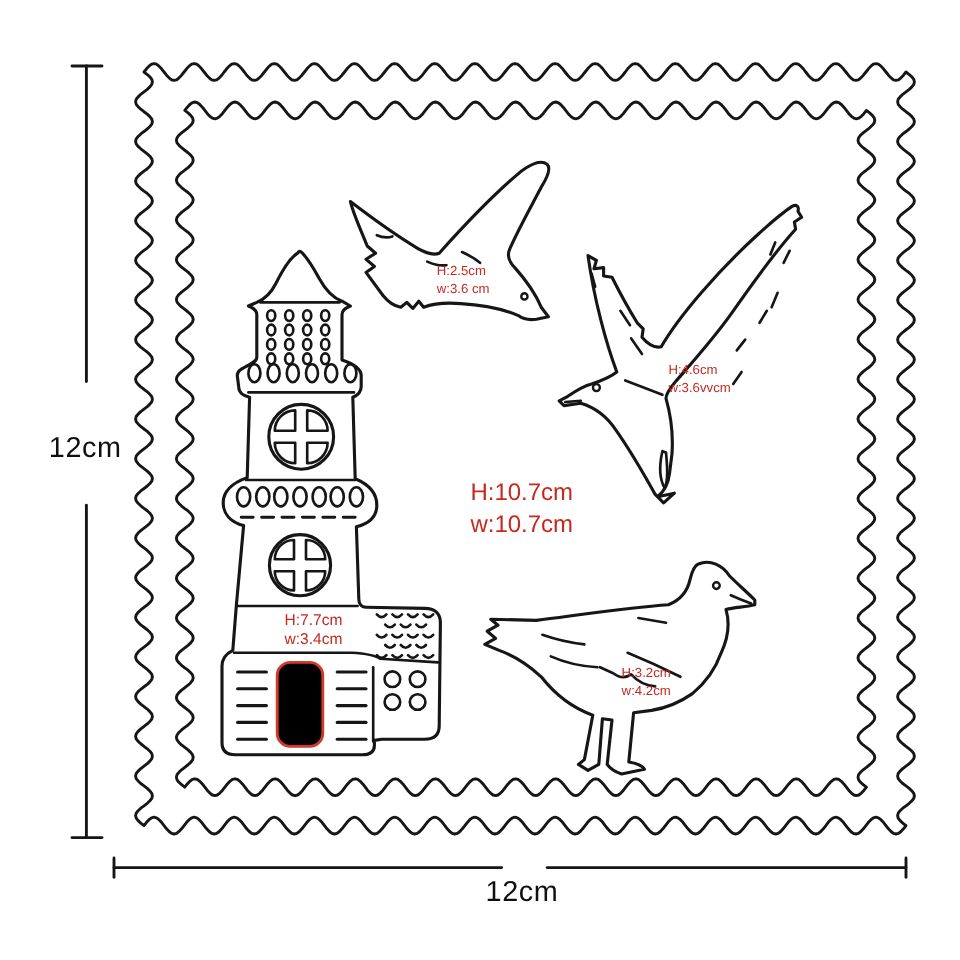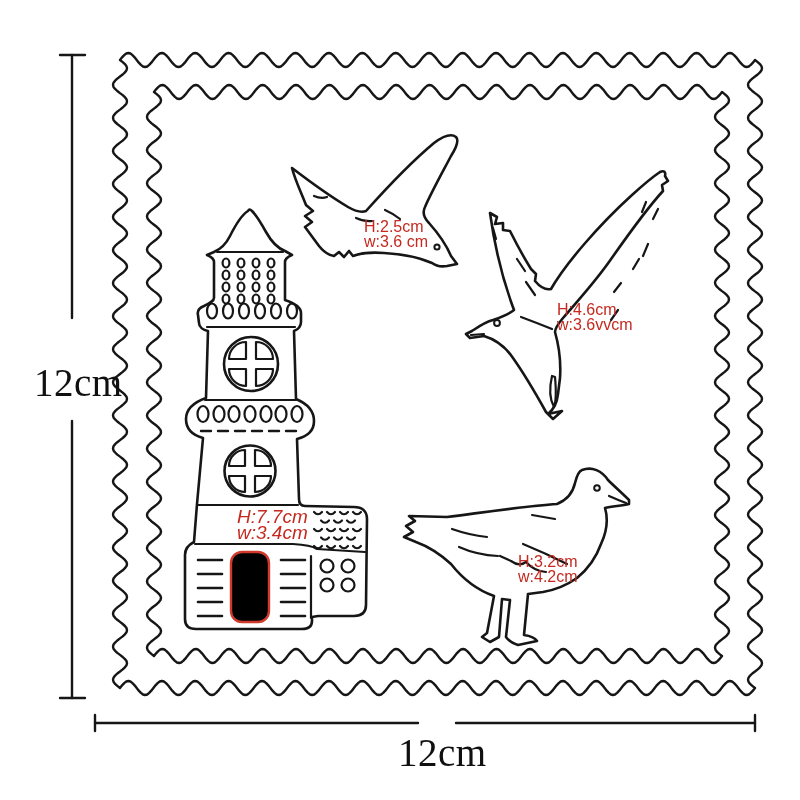--- a/index.html
+++ b/index.html
@@ -10,26 +10,26 @@
          font-family:"Liberation Sans",sans-serif;}
   svg{position:absolute;left:0;top:0;}
   svg path,svg ellipse,svg circle,svg line{fill:none;stroke:var(--line);stroke-width:2.6;
       stroke-linecap:round;stroke-linejoin:round;}
   .frame{stroke-width:2.4;}
   .thin{stroke-width:2.2;}
   .dashline{stroke-dasharray:10 7;stroke-width:2.4;}
   .dimline{stroke-width:2.4;}
   .door{stroke:var(--door);stroke-width:2.4;}
   .eye{stroke-width:2;}
-  .dim{position:absolute;font-size:39px;color:var(--dim);text-align:center;letter-spacing:.5px;font-family:Liberation Serif, serif;}
+  .dim{position:absolute;font-size:24px;color:var(--dim);text-align:center;letter-spacing:.5px;}
   .anno{position:absolute;color:var(--red);}
   .anno span{display:block;white-space:pre;}
   .anno-lg{font-size:20px;line-height:26px;}
-  .anno-md{font-size:19px;line-height:16px;font-style:italic;}
-  .anno-sm{font-size:16px;line-height:15px;}
+  .anno-md{font-size:13px;line-height:16px;}
+  .anno-sm{font-size:11px;line-height:15px;}
 </style>
 </head>
 <body>
 
 <div class="stage">
 
   <svg width="800" height="800" viewBox="0 0 800 800">
 
     <path class="frame" id="outerFrame" d="M120.0,60.0L122.1,57.3L124.2,55.1L126.3,53.5L128.4,53.0L130.4,53.5L132.5,55.1L134.6,57.3L136.7,60.0L138.8,62.7L140.9,64.9L143.0,66.5L145.1,67.0L147.2,66.5L149.2,64.9L151.3,62.7L153.4,60.0L155.5,57.3L157.6,55.1L159.7,53.5L161.8,53.0L163.9,53.5L166.0,55.1L168.0,57.3L170.1,60.0L172.2,62.7L174.3,64.9L176.4,66.5L178.5,67.0L180.6,66.5L182.7,64.9L184.8,62.7L186.8,60.0L188.9,57.3L191.0,55.1L193.1,53.5L195.2,53.0L197.3,53.5L199.4,55.1L201.5,57.3L203.6,60.0L205.6,62.7L207.7,64.9L209.8,66.5L211.9,67.0L214.0,66.5L216.1,64.9L218.2,62.7L220.3,60.0L222.4,57.3L224.4,55.1L226.5,53.5L228.6,53.0L230.7,53.5L232.8,55.1L234.9,57.3L237.0,60.0L239.1,62.7L241.2,64.9L243.2,66.5L245.3,67.0L247.4,66.5L249.5,64.9L251.6,62.7L253.7,60.0L255.8,57.3L257.9,55.1L260.0,53.5L262.0,53.0L264.1,53.5L266.2,55.1L268.3,57.3L270.4,60.0L272.5,62.7L274.6,64.9L276.7,66.5L278.8,67.0L280.8,66.5L282.9,64.9L285.0,62.7L287.1,60.0L289.2,57.3L291.3,55.1L293.4,53.5L295.5,53.0L297.5,53.5L299.6,55.1L301.7,57.3L303.8,60.0L305.9,62.7L308.0,64.9L310.1,66.5L312.2,67.0L314.3,66.5L316.3,64.9L318.4,62.7L320.5,60.0L322.6,57.3L324.7,55.1L326.8,53.5L328.9,53.0L331.0,53.5L333.1,55.1L335.1,57.3L337.2,60.0L339.3,62.7L341.4,64.9L343.5,66.5L345.6,67.0L347.7,66.5L349.8,64.9L351.9,62.7L353.9,60.0L356.0,57.3L358.1,55.1L360.2,53.5L362.3,53.0L364.4,53.5L366.5,55.1L368.6,57.3L370.7,60.0L372.7,62.7L374.8,64.9L376.9,66.5L379.0,67.0L381.1,66.5L383.2,64.9L385.3,62.7L387.4,60.0L389.5,57.3L391.5,55.1L393.6,53.5L395.7,53.0L397.8,53.5L399.9,55.1L402.0,57.3L404.1,60.0L406.2,62.7L408.3,64.9L410.3,66.5L412.4,67.0L414.5,66.5L416.6,64.9L418.7,62.7L420.8,60.0L422.9,57.3L425.0,55.1L427.1,53.5L429.1,53.0L431.2,53.5L433.3,55.1L435.4,57.3L437.5,60.0L439.6,62.7L441.7,64.9L443.8,66.5L445.9,67.0L447.9,66.5L450.0,64.9L452.1,62.7L454.2,60.0L456.3,57.3L458.4,55.1L460.5,53.5L462.6,53.0L464.7,53.5L466.7,55.1L468.8,57.3L470.9,60.0L473.0,62.7L475.1,64.9L477.2,66.5L479.3,67.0L481.4,66.5L483.5,64.9L485.5,62.7L487.6,60.0L489.7,57.3L491.8,55.1L493.9,53.5L496.0,53.0L498.1,53.5L500.2,55.1L502.3,57.3L504.3,60.0L506.4,62.7L508.5,64.9L510.6,66.5L512.7,67.0L514.8,66.5L516.9,64.9L519.0,62.7L521.1,60.0L523.1,57.3L525.2,55.1L527.3,53.5L529.4,53.0L531.5,53.5L533.6,55.1L535.7,57.3L537.8,60.0L539.9,62.7L541.9,64.9L544.0,66.5L546.1,67.0L548.2,66.5L550.3,64.9L552.4,62.7L554.5,60.0L556.6,57.3L558.7,55.1L560.7,53.5L562.8,53.0L564.9,53.5L567.0,55.1L569.1,57.3L571.2,60.0L573.3,62.7L575.4,64.9L577.5,66.5L579.5,67.0L581.6,66.5L583.7,64.9L585.8,62.7L587.9,60.0L590.0,57.3L592.1,55.1L594.2,53.5L596.3,53.0L598.3,53.5L600.4,55.1L602.5,57.3L604.6,60.0L606.7,62.7L608.8,64.9L610.9,66.5L613.0,67.0L615.0,66.5L617.1,64.9L619.2,62.7L621.3,60.0L623.4,57.3L625.5,55.1L627.6,53.5L629.7,53.0L631.8,53.5L633.8,55.1L635.9,57.3L638.0,60.0L640.1,62.7L642.2,64.9L644.3,66.5L646.4,67.0L648.5,66.5L650.6,64.9L652.6,62.7L654.7,60.0L656.8,57.3L658.9,55.1L661.0,53.5L663.1,53.0L665.2,53.5L667.3,55.1L669.4,57.3L671.4,60.0L673.5,62.7L675.6,64.9L677.7,66.5L679.8,67.0L681.9,66.5L684.0,64.9L686.1,62.7L688.2,60.0L690.2,57.3L692.3,55.1L694.4,53.5L696.5,53.0L698.6,53.5L700.7,55.1L702.8,57.3L704.9,60.0L707.0,62.7L709.0,64.9L711.1,66.5L713.2,67.0L715.3,66.5L717.4,64.9L719.5,62.7L721.6,60.0L723.7,57.3L725.8,55.1L727.8,53.5L729.9,53.0L732.0,53.5L734.1,55.1L736.2,57.3L738.3,60.0L740.4,62.7L742.5,64.9L744.6,66.5L746.6,67.0L748.7,66.5L750.8,64.9L752.9,62.7L755.0,60.0L757.7,62.1L759.9,64.1L761.5,66.2L762.0,68.3L761.5,70.3L759.9,72.4L757.7,74.5L755.0,76.5L752.3,78.6L750.1,80.7L748.5,82.7L748.0,84.8L748.5,86.9L750.1,88.9L752.3,91.0L755.0,93.1L757.7,95.1L759.9,97.2L761.5,99.3L762.0,101.3L761.5,103.4L759.9,105.4L757.7,107.5L755.0,109.6L752.3,111.6L750.1,113.7L748.5,115.8L748.0,117.8L748.5,119.9L750.1,122.0L752.3,124.0L755.0,126.1L757.7,128.2L759.9,130.2L761.5,132.3L762.0,134.4L761.5,136.4L759.9,138.5L757.7,140.6L755.0,142.6L752.3,144.7L750.1,146.8L748.5,148.8L748.0,150.9L748.5,153.0L750.1,155.0L752.3,157.1L755.0,159.2L757.7,161.2L759.9,163.3L761.5,165.4L762.0,167.4L761.5,169.5L759.9,171.6L757.7,173.6L755.0,175.7L752.3,177.8L750.1,179.8L748.5,181.9L748.0,183.9L748.5,186.0L750.1,188.1L752.3,190.1L755.0,192.2L757.7,194.3L759.9,196.3L761.5,198.4L762.0,200.5L761.5,202.5L759.9,204.6L757.7,206.7L755.0,208.7L752.3,210.8L750.1,212.9L748.5,214.9L748.0,217.0L748.5,219.1L750.1,221.1L752.3,223.2L755.0,225.3L757.7,227.3L759.9,229.4L761.5,231.5L762.0,233.5L761.5,235.6L759.9,237.7L757.7,239.7L755.0,241.8L752.3,243.9L750.1,245.9L748.5,248.0L748.0,250.1L748.5,252.1L750.1,254.2L752.3,256.3L755.0,258.3L757.7,260.4L759.9,262.4L761.5,264.5L762.0,266.6L761.5,268.6L759.9,270.7L757.7,272.8L755.0,274.8L752.3,276.9L750.1,279.0L748.5,281.0L748.0,283.1L748.5,285.2L750.1,287.2L752.3,289.3L755.0,291.4L757.7,293.4L759.9,295.5L761.5,297.6L762.0,299.6L761.5,301.7L759.9,303.8L757.7,305.8L755.0,307.9L752.3,310.0L750.1,312.0L748.5,314.1L748.0,316.2L748.5,318.2L750.1,320.3L752.3,322.4L755.0,324.4L757.7,326.5L759.9,328.6L761.5,330.6L762.0,332.7L761.5,334.8L759.9,336.8L757.7,338.9L755.0,340.9L752.3,343.0L750.1,345.1L748.5,347.1L748.0,349.2L748.5,351.3L750.1,353.3L752.3,355.4L755.0,357.5L757.7,359.5L759.9,361.6L761.5,363.7L762.0,365.7L761.5,367.8L759.9,369.9L757.7,371.9L755.0,374.0L752.3,376.1L750.1,378.1L748.5,380.2L748.0,382.3L748.5,384.3L750.1,386.4L752.3,388.5L755.0,390.5L757.7,392.6L759.9,394.7L761.5,396.7L762.0,398.8L761.5,400.9L759.9,402.9L757.7,405.0L755.0,407.1L752.3,409.1L750.1,411.2L748.5,413.3L748.0,415.3L748.5,417.4L750.1,419.4L752.3,421.5L755.0,423.6L757.7,425.6L759.9,427.7L761.5,429.8L762.0,431.8L761.5,433.9L759.9,436.0L757.7,438.0L755.0,440.1L752.3,442.2L750.1,444.2L748.5,446.3L748.0,448.4L748.5,450.4L750.1,452.5L752.3,454.6L755.0,456.6L757.7,458.7L759.9,460.8L761.5,462.8L762.0,464.9L761.5,467.0L759.9,469.0L757.7,471.1L755.0,473.2L752.3,475.2L750.1,477.3L748.5,479.4L748.0,481.4L748.5,483.5L750.1,485.6L752.3,487.6L755.0,489.7L757.7,491.8L759.9,493.8L761.5,495.9L762.0,497.9L761.5,500.0L759.9,502.1L757.7,504.1L755.0,506.2L752.3,508.3L750.1,510.3L748.5,512.4L748.0,514.5L748.5,516.5L750.1,518.6L752.3,520.7L755.0,522.7L757.7,524.8L759.9,526.9L761.5,528.9L762.0,531.0L761.5,533.1L759.9,535.1L757.7,537.2L755.0,539.3L752.3,541.3L750.1,543.4L748.5,545.5L748.0,547.5L748.5,549.6L750.1,551.7L752.3,553.7L755.0,555.8L757.7,557.9L759.9,559.9L761.5,562.0L762.0,564.1L761.5,566.1L759.9,568.2L757.7,570.3L755.0,572.3L752.3,574.4L750.1,576.4L748.5,578.5L748.0,580.6L748.5,582.6L750.1,584.7L752.3,586.8L755.0,588.8L757.7,590.9L759.9,593.0L761.5,595.0L762.0,597.1L761.5,599.2L759.9,601.2L757.7,603.3L755.0,605.4L752.3,607.4L750.1,609.5L748.5,611.6L748.0,613.6L748.5,615.7L750.1,617.8L752.3,619.8L755.0,621.9L757.7,624.0L759.9,626.0L761.5,628.1L762.0,630.2L761.5,632.2L759.9,634.3L757.7,636.4L755.0,638.4L752.3,640.5L750.1,642.6L748.5,644.6L748.0,646.7L748.5,648.8L750.1,650.8L752.3,652.9L755.0,654.9L757.7,657.0L759.9,659.1L761.5,661.1L762.0,663.2L761.5,665.3L759.9,667.3L757.7,669.4L755.0,671.5L752.3,673.5L750.1,675.6L748.5,677.7L748.0,679.7L748.5,681.8L750.1,683.9L752.3,685.9L755.0,688.0L752.9,690.7L750.8,692.9L748.7,694.5L746.6,695.0L744.6,694.5L742.5,692.9L740.4,690.7L738.3,688.0L736.2,685.3L734.1,683.1L732.0,681.5L729.9,681.0L727.8,681.5L725.8,683.1L723.7,685.3L721.6,688.0L719.5,690.7L717.4,692.9L715.3,694.5L713.2,695.0L711.1,694.5L709.0,692.9L707.0,690.7L704.9,688.0L702.8,685.3L700.7,683.1L698.6,681.5L696.5,681.0L694.4,681.5L692.3,683.1L690.2,685.3L688.2,688.0L686.1,690.7L684.0,692.9L681.9,694.5L679.8,695.0L677.7,694.5L675.6,692.9L673.5,690.7L671.4,688.0L669.4,685.3L667.3,683.1L665.2,681.5L663.1,681.0L661.0,681.5L658.9,683.1L656.8,685.3L654.7,688.0L652.6,690.7L650.6,692.9L648.5,694.5L646.4,695.0L644.3,694.5L642.2,692.9L640.1,690.7L638.0,688.0L635.9,685.3L633.8,683.1L631.8,681.5L629.7,681.0L627.6,681.5L625.5,683.1L623.4,685.3L621.3,688.0L619.2,690.7L617.1,692.9L615.0,694.5L613.0,695.0L610.9,694.5L608.8,692.9L606.7,690.7L604.6,688.0L602.5,685.3L600.4,683.1L598.3,681.5L596.3,681.0L594.2,681.5L592.1,683.1L590.0,685.3L587.9,688.0L585.8,690.7L583.7,692.9L581.6,694.5L579.5,695.0L577.5,694.5L575.4,692.9L573.3,690.7L571.2,688.0L569.1,685.3L567.0,683.1L564.9,681.5L562.8,681.0L560.7,681.5L558.7,683.1L556.6,685.3L554.5,688.0L552.4,690.7L550.3,692.9L548.2,694.5L546.1,695.0L544.0,694.5L541.9,692.9L539.9,690.7L537.8,688.0L535.7,685.3L533.6,683.1L531.5,681.5L529.4,681.0L527.3,681.5L525.2,683.1L523.1,685.3L521.1,688.0L519.0,690.7L516.9,692.9L514.8,694.5L512.7,695.0L510.6,694.5L508.5,692.9L506.4,690.7L504.3,688.0L502.3,685.3L500.2,683.1L498.1,681.5L496.0,681.0L493.9,681.5L491.8,683.1L489.7,685.3L487.6,688.0L485.5,690.7L483.5,692.9L481.4,694.5L479.3,695.0L477.2,694.5L475.1,692.9L473.0,690.7L470.9,688.0L468.8,685.3L466.7,683.1L464.7,681.5L462.6,681.0L460.5,681.5L458.4,683.1L456.3,685.3L454.2,688.0L452.1,690.7L450.0,692.9L447.9,694.5L445.9,695.0L443.8,694.5L441.7,692.9L439.6,690.7L437.5,688.0L435.4,685.3L433.3,683.1L431.2,681.5L429.1,681.0L427.1,681.5L425.0,683.1L422.9,685.3L420.8,688.0L418.7,690.7L416.6,692.9L414.5,694.5L412.4,695.0L410.3,694.5L408.3,692.9L406.2,690.7L404.1,688.0L402.0,685.3L399.9,683.1L397.8,681.5L395.7,681.0L393.6,681.5L391.5,683.1L389.5,685.3L387.4,688.0L385.3,690.7L383.2,692.9L381.1,694.5L379.0,695.0L376.9,694.5L374.8,692.9L372.7,690.7L370.7,688.0L368.6,685.3L366.5,683.1L364.4,681.5L362.3,681.0L360.2,681.5L358.1,683.1L356.0,685.3L353.9,688.0L351.9,690.7L349.8,692.9L347.7,694.5L345.6,695.0L343.5,694.5L341.4,692.9L339.3,690.7L337.2,688.0L335.1,685.3L333.1,683.1L331.0,681.5L328.9,681.0L326.8,681.5L324.7,683.1L322.6,685.3L320.5,688.0L318.4,690.7L316.3,692.9L314.3,694.5L312.2,695.0L310.1,694.5L308.0,692.9L305.9,690.7L303.8,688.0L301.7,685.3L299.6,683.1L297.5,681.5L295.5,681.0L293.4,681.5L291.3,683.1L289.2,685.3L287.1,688.0L285.0,690.7L282.9,692.9L280.8,694.5L278.8,695.0L276.7,694.5L274.6,692.9L272.5,690.7L270.4,688.0L268.3,685.3L266.2,683.1L264.1,681.5L262.0,681.0L260.0,681.5L257.9,683.1L255.8,685.3L253.7,688.0L251.6,690.7L249.5,692.9L247.4,694.5L245.3,695.0L243.2,694.5L241.2,692.9L239.1,690.7L237.0,688.0L234.9,685.3L232.8,683.1L230.7,681.5L228.6,681.0L226.5,681.5L224.4,683.1L222.4,685.3L220.3,688.0L218.2,690.7L216.1,692.9L214.0,694.5L211.9,695.0L209.8,694.5L207.7,692.9L205.6,690.7L203.6,688.0L201.5,685.3L199.4,683.1L197.3,681.5L195.2,681.0L193.1,681.5L191.0,683.1L188.9,685.3L186.8,688.0L184.8,690.7L182.7,692.9L180.6,694.5L178.5,695.0L176.4,694.5L174.3,692.9L172.2,690.7L170.1,688.0L168.0,685.3L166.0,683.1L163.9,681.5L161.8,681.0L159.7,681.5L157.6,683.1L155.5,685.3L153.4,688.0L151.3,690.7L149.2,692.9L147.2,694.5L145.1,695.0L143.0,694.5L140.9,692.9L138.8,690.7L136.7,688.0L134.6,685.3L132.5,683.1L130.4,681.5L128.4,681.0L126.3,681.5L124.2,683.1L122.1,685.3L120.0,688.0L117.3,685.9L115.1,683.9L113.5,681.8L113.0,679.7L113.5,677.7L115.1,675.6L117.3,673.5L120.0,671.5L122.7,669.4L124.9,667.3L126.5,665.3L127.0,663.2L126.5,661.1L124.9,659.1L122.7,657.0L120.0,654.9L117.3,652.9L115.1,650.8L113.5,648.8L113.0,646.7L113.5,644.6L115.1,642.6L117.3,640.5L120.0,638.4L122.7,636.4L124.9,634.3L126.5,632.2L127.0,630.2L126.5,628.1L124.9,626.0L122.7,624.0L120.0,621.9L117.3,619.8L115.1,617.8L113.5,615.7L113.0,613.6L113.5,611.6L115.1,609.5L117.3,607.4L120.0,605.4L122.7,603.3L124.9,601.2L126.5,599.2L127.0,597.1L126.5,595.0L124.9,593.0L122.7,590.9L120.0,588.8L117.3,586.8L115.1,584.7L113.5,582.6L113.0,580.6L113.5,578.5L115.1,576.4L117.3,574.4L120.0,572.3L122.7,570.3L124.9,568.2L126.5,566.1L127.0,564.1L126.5,562.0L124.9,559.9L122.7,557.9L120.0,555.8L117.3,553.7L115.1,551.7L113.5,549.6L113.0,547.5L113.5,545.5L115.1,543.4L117.3,541.3L120.0,539.3L122.7,537.2L124.9,535.1L126.5,533.1L127.0,531.0L126.5,528.9L124.9,526.9L122.7,524.8L120.0,522.7L117.3,520.7L115.1,518.6L113.5,516.5L113.0,514.5L113.5,512.4L115.1,510.3L117.3,508.3L120.0,506.2L122.7,504.1L124.9,502.1L126.5,500.0L127.0,497.9L126.5,495.9L124.9,493.8L122.7,491.8L120.0,489.7L117.3,487.6L115.1,485.6L113.5,483.5L113.0,481.4L113.5,479.4L115.1,477.3L117.3,475.2L120.0,473.2L122.7,471.1L124.9,469.0L126.5,467.0L127.0,464.9L126.5,462.8L124.9,460.8L122.7,458.7L120.0,456.6L117.3,454.6L115.1,452.5L113.5,450.4L113.0,448.4L113.5,446.3L115.1,444.2L117.3,442.2L120.0,440.1L122.7,438.0L124.9,436.0L126.5,433.9L127.0,431.8L126.5,429.8L124.9,427.7L122.7,425.6L120.0,423.6L117.3,421.5L115.1,419.4L113.5,417.4L113.0,415.3L113.5,413.3L115.1,411.2L117.3,409.1L120.0,407.1L122.7,405.0L124.9,402.9L126.5,400.9L127.0,398.8L126.5,396.7L124.9,394.7L122.7,392.6L120.0,390.5L117.3,388.5L115.1,386.4L113.5,384.3L113.0,382.3L113.5,380.2L115.1,378.1L117.3,376.1L120.0,374.0L122.7,371.9L124.9,369.9L126.5,367.8L127.0,365.7L126.5,363.7L124.9,361.6L122.7,359.5L120.0,357.5L117.3,355.4L115.1,353.3L113.5,351.3L113.0,349.2L113.5,347.1L115.1,345.1L117.3,343.0L120.0,340.9L122.7,338.9L124.9,336.8L126.5,334.8L127.0,332.7L126.5,330.6L124.9,328.6L122.7,326.5L120.0,324.4L117.3,322.4L115.1,320.3L113.5,318.2L113.0,316.2L113.5,314.1L115.1,312.0L117.3,310.0L120.0,307.9L122.7,305.8L124.9,303.8L126.5,301.7L127.0,299.6L126.5,297.6L124.9,295.5L122.7,293.4L120.0,291.4L117.3,289.3L115.1,287.2L113.5,285.2L113.0,283.1L113.5,281.0L115.1,279.0L117.3,276.9L120.0,274.8L122.7,272.8L124.9,270.7L126.5,268.6L127.0,266.6L126.5,264.5L124.9,262.4L122.7,260.4L120.0,258.3L117.3,256.3L115.1,254.2L113.5,252.1L113.0,250.1L113.5,248.0L115.1,245.9L117.3,243.9L120.0,241.8L122.7,239.7L124.9,237.7L126.5,235.6L127.0,233.5L126.5,231.5L124.9,229.4L122.7,227.3L120.0,225.3L117.3,223.2L115.1,221.1L113.5,219.1L113.0,217.0L113.5,214.9L115.1,212.9L117.3,210.8L120.0,208.7L122.7,206.7L124.9,204.6L126.5,202.5L127.0,200.5L126.5,198.4L124.9,196.3L122.7,194.3L120.0,192.2L117.3,190.1L115.1,188.1L113.5,186.0L113.0,183.9L113.5,181.9L115.1,179.8L117.3,177.8L120.0,175.7L122.7,173.6L124.9,171.6L126.5,169.5L127.0,167.4L126.5,165.4L124.9,163.3L122.7,161.2L120.0,159.2L117.3,157.1L115.1,155.0L113.5,153.0L113.0,150.9L113.5,148.8L115.1,146.8L117.3,144.7L120.0,142.6L122.7,140.6L124.9,138.5L126.5,136.4L127.0,134.4L126.5,132.3L124.9,130.2L122.7,128.2L120.0,126.1L117.3,124.0L115.1,122.0L113.5,119.9L113.0,117.8L113.5,115.8L115.1,113.7L117.3,111.6L120.0,109.6L122.7,107.5L124.9,105.4L126.5,103.4L127.0,101.3L126.5,99.3L124.9,97.2L122.7,95.1L120.0,93.1L117.3,91.0L115.1,88.9L113.5,86.9L113.0,84.8L113.5,82.7L115.1,80.7L117.3,78.6L120.0,76.5L122.7,74.5L124.9,72.4L126.5,70.3L127.0,68.3L126.5,66.2L124.9,64.1L122.7,62.1Z"></path>
     <path class="frame" id="innerFrame" d="M154.0,92.0L156.1,89.3L158.2,87.1L160.3,85.5L162.4,85.0L164.4,85.5L166.5,87.1L168.6,89.3L170.7,92.0L172.8,94.7L174.9,96.9L177.0,98.5L179.1,99.0L181.1,98.5L183.2,96.9L185.3,94.7L187.4,92.0L189.5,89.3L191.6,87.1L193.7,85.5L195.8,85.0L197.9,85.5L199.9,87.1L202.0,89.3L204.1,92.0L206.2,94.7L208.3,96.9L210.4,98.5L212.5,99.0L214.6,98.5L216.6,96.9L218.7,94.7L220.8,92.0L222.9,89.3L225.0,87.1L227.1,85.5L229.2,85.0L231.3,85.5L233.4,87.1L235.4,89.3L237.5,92.0L239.6,94.7L241.7,96.9L243.8,98.5L245.9,99.0L248.0,98.5L250.1,96.9L252.1,94.7L254.2,92.0L256.3,89.3L258.4,87.1L260.5,85.5L262.6,85.0L264.7,85.5L266.8,87.1L268.9,89.3L270.9,92.0L273.0,94.7L275.1,96.9L277.2,98.5L279.3,99.0L281.4,98.5L283.5,96.9L285.6,94.7L287.6,92.0L289.7,89.3L291.8,87.1L293.9,85.5L296.0,85.0L298.1,85.5L300.2,87.1L302.3,89.3L304.4,92.0L306.4,94.7L308.5,96.9L310.6,98.5L312.7,99.0L314.8,98.5L316.9,96.9L319.0,94.7L321.1,92.0L323.1,89.3L325.2,87.1L327.3,85.5L329.4,85.0L331.5,85.5L333.6,87.1L335.7,89.3L337.8,92.0L339.9,94.7L341.9,96.9L344.0,98.5L346.1,99.0L348.2,98.5L350.3,96.9L352.4,94.7L354.5,92.0L356.6,89.3L358.6,87.1L360.7,85.5L362.8,85.0L364.9,85.5L367.0,87.1L369.1,89.3L371.2,92.0L373.3,94.7L375.4,96.9L377.4,98.5L379.5,99.0L381.6,98.5L383.7,96.9L385.8,94.7L387.9,92.0L390.0,89.3L392.1,87.1L394.1,85.5L396.2,85.0L398.3,85.5L400.4,87.1L402.5,89.3L404.6,92.0L406.7,94.7L408.8,96.9L410.9,98.5L412.9,99.0L415.0,98.5L417.1,96.9L419.2,94.7L421.3,92.0L423.4,89.3L425.5,87.1L427.6,85.5L429.6,85.0L431.7,85.5L433.8,87.1L435.9,89.3L438.0,92.0L440.1,94.7L442.2,96.9L444.3,98.5L446.4,99.0L448.4,98.5L450.5,96.9L452.6,94.7L454.7,92.0L456.8,89.3L458.9,87.1L461.0,85.5L463.1,85.0L465.1,85.5L467.2,87.1L469.3,89.3L471.4,92.0L473.5,94.7L475.6,96.9L477.7,98.5L479.8,99.0L481.9,98.5L483.9,96.9L486.0,94.7L488.1,92.0L490.2,89.3L492.3,87.1L494.4,85.5L496.5,85.0L498.6,85.5L500.6,87.1L502.7,89.3L504.8,92.0L506.9,94.7L509.0,96.9L511.1,98.5L513.2,99.0L515.3,98.5L517.4,96.9L519.4,94.7L521.5,92.0L523.6,89.3L525.7,87.1L527.8,85.5L529.9,85.0L532.0,85.5L534.1,87.1L536.1,89.3L538.2,92.0L540.3,94.7L542.4,96.9L544.5,98.5L546.6,99.0L548.7,98.5L550.8,96.9L552.9,94.7L554.9,92.0L557.0,89.3L559.1,87.1L561.2,85.5L563.3,85.0L565.4,85.5L567.5,87.1L569.6,89.3L571.6,92.0L573.7,94.7L575.8,96.9L577.9,98.5L580.0,99.0L582.1,98.5L584.2,96.9L586.3,94.7L588.4,92.0L590.4,89.3L592.5,87.1L594.6,85.5L596.7,85.0L598.8,85.5L600.9,87.1L603.0,89.3L605.1,92.0L607.1,94.7L609.2,96.9L611.3,98.5L613.4,99.0L615.5,98.5L617.6,96.9L619.7,94.7L621.8,92.0L623.9,89.3L625.9,87.1L628.0,85.5L630.1,85.0L632.2,85.5L634.3,87.1L636.4,89.3L638.5,92.0L640.6,94.7L642.6,96.9L644.7,98.5L646.8,99.0L648.9,98.5L651.0,96.9L653.1,94.7L655.2,92.0L657.3,89.3L659.4,87.1L661.4,85.5L663.5,85.0L665.6,85.5L667.7,87.1L669.8,89.3L671.9,92.0L674.0,94.7L676.1,96.9L678.1,98.5L680.2,99.0L682.3,98.5L684.4,96.9L686.5,94.7L688.6,92.0L690.7,89.3L692.8,87.1L694.9,85.5L696.9,85.0L699.0,85.5L701.1,87.1L703.2,89.3L705.3,92.0L707.4,94.7L709.5,96.9L711.6,98.5L713.6,99.0L715.7,98.5L717.8,96.9L719.9,94.7L722.0,92.0L724.7,94.1L726.9,96.1L728.5,98.2L729.0,100.3L728.5,102.4L726.9,104.4L724.7,106.5L722.0,108.6L719.3,110.7L717.1,112.7L715.5,114.8L715.0,116.9L715.5,119.0L717.1,121.0L719.3,123.1L722.0,125.2L724.7,127.3L726.9,129.3L728.5,131.4L729.0,133.5L728.5,135.5L726.9,137.6L724.7,139.7L722.0,141.8L719.3,143.8L717.1,145.9L715.5,148.0L715.0,150.1L715.5,152.1L717.1,154.2L719.3,156.3L722.0,158.4L724.7,160.4L726.9,162.5L728.5,164.6L729.0,166.6L728.5,168.7L726.9,170.8L724.7,172.9L722.0,174.9L719.3,177.0L717.1,179.1L715.5,181.2L715.0,183.2L715.5,185.3L717.1,187.4L719.3,189.5L722.0,191.5L724.7,193.6L726.9,195.7L728.5,197.8L729.0,199.8L728.5,201.9L726.9,204.0L724.7,206.0L722.0,208.1L719.3,210.2L717.1,212.3L715.5,214.3L715.0,216.4L715.5,218.5L717.1,220.6L719.3,222.6L722.0,224.7L724.7,226.8L726.9,228.9L728.5,230.9L729.0,233.0L728.5,235.1L726.9,237.1L724.7,239.2L722.0,241.3L719.3,243.4L717.1,245.4L715.5,247.5L715.0,249.6L715.5,251.7L717.1,253.7L719.3,255.8L722.0,257.9L724.7,260.0L726.9,262.0L728.5,264.1L729.0,266.2L728.5,268.3L726.9,270.3L724.7,272.4L722.0,274.5L719.3,276.5L717.1,278.6L715.5,280.7L715.0,282.8L715.5,284.8L717.1,286.9L719.3,289.0L722.0,291.1L724.7,293.1L726.9,295.2L728.5,297.3L729.0,299.4L728.5,301.4L726.9,303.5L724.7,305.6L722.0,307.6L719.3,309.7L717.1,311.8L715.5,313.9L715.0,315.9L715.5,318.0L717.1,320.1L719.3,322.2L722.0,324.2L724.7,326.3L726.9,328.4L728.5,330.5L729.0,332.5L728.5,334.6L726.9,336.7L724.7,338.8L722.0,340.8L719.3,342.9L717.1,345.0L715.5,347.0L715.0,349.1L715.5,351.2L717.1,353.3L719.3,355.3L722.0,357.4L724.7,359.5L726.9,361.6L728.5,363.6L729.0,365.7L728.5,367.8L726.9,369.9L724.7,371.9L722.0,374.0L719.3,376.1L717.1,378.1L715.5,380.2L715.0,382.3L715.5,384.4L717.1,386.4L719.3,388.5L722.0,390.6L724.7,392.7L726.9,394.7L728.5,396.8L729.0,398.9L728.5,401.0L726.9,403.0L724.7,405.1L722.0,407.2L719.3,409.3L717.1,411.3L715.5,413.4L715.0,415.5L715.5,417.5L717.1,419.6L719.3,421.7L722.0,423.8L724.7,425.8L726.9,427.9L728.5,430.0L729.0,432.1L728.5,434.1L726.9,436.2L724.7,438.3L722.0,440.4L719.3,442.4L717.1,444.5L715.5,446.6L715.0,448.6L715.5,450.7L717.1,452.8L719.3,454.9L722.0,456.9L724.7,459.0L726.9,461.1L728.5,463.2L729.0,465.2L728.5,467.3L726.9,469.4L724.7,471.5L722.0,473.5L719.3,475.6L717.1,477.7L715.5,479.8L715.0,481.8L715.5,483.9L717.1,486.0L719.3,488.0L722.0,490.1L724.7,492.2L726.9,494.3L728.5,496.3L729.0,498.4L728.5,500.5L726.9,502.6L724.7,504.6L722.0,506.7L719.3,508.8L717.1,510.9L715.5,512.9L715.0,515.0L715.5,517.1L717.1,519.1L719.3,521.2L722.0,523.3L724.7,525.4L726.9,527.4L728.5,529.5L729.0,531.6L728.5,533.7L726.9,535.7L724.7,537.8L722.0,539.9L719.3,542.0L717.1,544.0L715.5,546.1L715.0,548.2L715.5,550.3L717.1,552.3L719.3,554.4L722.0,556.5L724.7,558.5L726.9,560.6L728.5,562.7L729.0,564.8L728.5,566.8L726.9,568.9L724.7,571.0L722.0,573.1L719.3,575.1L717.1,577.2L715.5,579.3L715.0,581.4L715.5,583.4L717.1,585.5L719.3,587.6L722.0,589.6L724.7,591.7L726.9,593.8L728.5,595.9L729.0,597.9L728.5,600.0L726.9,602.1L724.7,604.2L722.0,606.2L719.3,608.3L717.1,610.4L715.5,612.5L715.0,614.5L715.5,616.6L717.1,618.7L719.3,620.8L722.0,622.8L724.7,624.9L726.9,627.0L728.5,629.0L729.0,631.1L728.5,633.2L726.9,635.3L724.7,637.3L722.0,639.4L719.3,641.5L717.1,643.6L715.5,645.6L715.0,647.7L715.5,649.8L717.1,651.9L719.3,653.9L722.0,656.0L719.9,658.7L717.8,660.9L715.7,662.5L713.6,663.0L711.6,662.5L709.5,660.9L707.4,658.7L705.3,656.0L703.2,653.3L701.1,651.1L699.0,649.5L696.9,649.0L694.9,649.5L692.8,651.1L690.7,653.3L688.6,656.0L686.5,658.7L684.4,660.9L682.3,662.5L680.2,663.0L678.1,662.5L676.1,660.9L674.0,658.7L671.9,656.0L669.8,653.3L667.7,651.1L665.6,649.5L663.5,649.0L661.4,649.5L659.4,651.1L657.3,653.3L655.2,656.0L653.1,658.7L651.0,660.9L648.9,662.5L646.8,663.0L644.7,662.5L642.6,660.9L640.6,658.7L638.5,656.0L636.4,653.3L634.3,651.1L632.2,649.5L630.1,649.0L628.0,649.5L625.9,651.1L623.9,653.3L621.8,656.0L619.7,658.7L617.6,660.9L615.5,662.5L613.4,663.0L611.3,662.5L609.2,660.9L607.1,658.7L605.1,656.0L603.0,653.3L600.9,651.1L598.8,649.5L596.7,649.0L594.6,649.5L592.5,651.1L590.4,653.3L588.4,656.0L586.3,658.7L584.2,660.9L582.1,662.5L580.0,663.0L577.9,662.5L575.8,660.9L573.7,658.7L571.6,656.0L569.6,653.3L567.5,651.1L565.4,649.5L563.3,649.0L561.2,649.5L559.1,651.1L557.0,653.3L554.9,656.0L552.9,658.7L550.8,660.9L548.7,662.5L546.6,663.0L544.5,662.5L542.4,660.9L540.3,658.7L538.2,656.0L536.1,653.3L534.1,651.1L532.0,649.5L529.9,649.0L527.8,649.5L525.7,651.1L523.6,653.3L521.5,656.0L519.4,658.7L517.4,660.9L515.3,662.5L513.2,663.0L511.1,662.5L509.0,660.9L506.9,658.7L504.8,656.0L502.7,653.3L500.6,651.1L498.6,649.5L496.5,649.0L494.4,649.5L492.3,651.1L490.2,653.3L488.1,656.0L486.0,658.7L483.9,660.9L481.9,662.5L479.8,663.0L477.7,662.5L475.6,660.9L473.5,658.7L471.4,656.0L469.3,653.3L467.2,651.1L465.1,649.5L463.1,649.0L461.0,649.5L458.9,651.1L456.8,653.3L454.7,656.0L452.6,658.7L450.5,660.9L448.4,662.5L446.4,663.0L444.3,662.5L442.2,660.9L440.1,658.7L438.0,656.0L435.9,653.3L433.8,651.1L431.7,649.5L429.6,649.0L427.6,649.5L425.5,651.1L423.4,653.3L421.3,656.0L419.2,658.7L417.1,660.9L415.0,662.5L412.9,663.0L410.9,662.5L408.8,660.9L406.7,658.7L404.6,656.0L402.5,653.3L400.4,651.1L398.3,649.5L396.2,649.0L394.1,649.5L392.1,651.1L390.0,653.3L387.9,656.0L385.8,658.7L383.7,660.9L381.6,662.5L379.5,663.0L377.4,662.5L375.4,660.9L373.3,658.7L371.2,656.0L369.1,653.3L367.0,651.1L364.9,649.5L362.8,649.0L360.7,649.5L358.6,651.1L356.6,653.3L354.5,656.0L352.4,658.7L350.3,660.9L348.2,662.5L346.1,663.0L344.0,662.5L341.9,660.9L339.9,658.7L337.8,656.0L335.7,653.3L333.6,651.1L331.5,649.5L329.4,649.0L327.3,649.5L325.2,651.1L323.1,653.3L321.1,656.0L319.0,658.7L316.9,660.9L314.8,662.5L312.7,663.0L310.6,662.5L308.5,660.9L306.4,658.7L304.4,656.0L302.3,653.3L300.2,651.1L298.1,649.5L296.0,649.0L293.9,649.5L291.8,651.1L289.7,653.3L287.6,656.0L285.6,658.7L283.5,660.9L281.4,662.5L279.3,663.0L277.2,662.5L275.1,660.9L273.0,658.7L270.9,656.0L268.9,653.3L266.8,651.1L264.7,649.5L262.6,649.0L260.5,649.5L258.4,651.1L256.3,653.3L254.2,656.0L252.1,658.7L250.1,660.9L248.0,662.5L245.9,663.0L243.8,662.5L241.7,660.9L239.6,658.7L237.5,656.0L235.4,653.3L233.4,651.1L231.3,649.5L229.2,649.0L227.1,649.5L225.0,651.1L222.9,653.3L220.8,656.0L218.7,658.7L216.6,660.9L214.6,662.5L212.5,663.0L210.4,662.5L208.3,660.9L206.2,658.7L204.1,656.0L202.0,653.3L199.9,651.1L197.9,649.5L195.8,649.0L193.7,649.5L191.6,651.1L189.5,653.3L187.4,656.0L185.3,658.7L183.2,660.9L181.1,662.5L179.1,663.0L177.0,662.5L174.9,660.9L172.8,658.7L170.7,656.0L168.6,653.3L166.5,651.1L164.4,649.5L162.4,649.0L160.3,649.5L158.2,651.1L156.1,653.3L154.0,656.0L151.3,653.9L149.1,651.9L147.5,649.8L147.0,647.7L147.5,645.6L149.1,643.6L151.3,641.5L154.0,639.4L156.7,637.3L158.9,635.3L160.5,633.2L161.0,631.1L160.5,629.0L158.9,627.0L156.7,624.9L154.0,622.8L151.3,620.8L149.1,618.7L147.5,616.6L147.0,614.5L147.5,612.5L149.1,610.4L151.3,608.3L154.0,606.2L156.7,604.2L158.9,602.1L160.5,600.0L161.0,597.9L160.5,595.9L158.9,593.8L156.7,591.7L154.0,589.6L151.3,587.6L149.1,585.5L147.5,583.4L147.0,581.4L147.5,579.3L149.1,577.2L151.3,575.1L154.0,573.1L156.7,571.0L158.9,568.9L160.5,566.8L161.0,564.8L160.5,562.7L158.9,560.6L156.7,558.5L154.0,556.5L151.3,554.4L149.1,552.3L147.5,550.3L147.0,548.2L147.5,546.1L149.1,544.0L151.3,542.0L154.0,539.9L156.7,537.8L158.9,535.7L160.5,533.7L161.0,531.6L160.5,529.5L158.9,527.4L156.7,525.4L154.0,523.3L151.3,521.2L149.1,519.1L147.5,517.1L147.0,515.0L147.5,512.9L149.1,510.9L151.3,508.8L154.0,506.7L156.7,504.6L158.9,502.6L160.5,500.5L161.0,498.4L160.5,496.3L158.9,494.3L156.7,492.2L154.0,490.1L151.3,488.0L149.1,486.0L147.5,483.9L147.0,481.8L147.5,479.8L149.1,477.7L151.3,475.6L154.0,473.5L156.7,471.5L158.9,469.4L160.5,467.3L161.0,465.2L160.5,463.2L158.9,461.1L156.7,459.0L154.0,456.9L151.3,454.9L149.1,452.8L147.5,450.7L147.0,448.6L147.5,446.6L149.1,444.5L151.3,442.4L154.0,440.4L156.7,438.3L158.9,436.2L160.5,434.1L161.0,432.1L160.5,430.0L158.9,427.9L156.7,425.8L154.0,423.8L151.3,421.7L149.1,419.6L147.5,417.5L147.0,415.5L147.5,413.4L149.1,411.3L151.3,409.3L154.0,407.2L156.7,405.1L158.9,403.0L160.5,401.0L161.0,398.9L160.5,396.8L158.9,394.7L156.7,392.7L154.0,390.6L151.3,388.5L149.1,386.4L147.5,384.4L147.0,382.3L147.5,380.2L149.1,378.1L151.3,376.1L154.0,374.0L156.7,371.9L158.9,369.9L160.5,367.8L161.0,365.7L160.5,363.6L158.9,361.6L156.7,359.5L154.0,357.4L151.3,355.3L149.1,353.3L147.5,351.2L147.0,349.1L147.5,347.0L149.1,345.0L151.3,342.9L154.0,340.8L156.7,338.8L158.9,336.7L160.5,334.6L161.0,332.5L160.5,330.5L158.9,328.4L156.7,326.3L154.0,324.2L151.3,322.2L149.1,320.1L147.5,318.0L147.0,315.9L147.5,313.9L149.1,311.8L151.3,309.7L154.0,307.6L156.7,305.6L158.9,303.5L160.5,301.4L161.0,299.4L160.5,297.3L158.9,295.2L156.7,293.1L154.0,291.1L151.3,289.0L149.1,286.9L147.5,284.8L147.0,282.8L147.5,280.7L149.1,278.6L151.3,276.5L154.0,274.5L156.7,272.4L158.9,270.3L160.5,268.3L161.0,266.2L160.5,264.1L158.9,262.0L156.7,260.0L154.0,257.9L151.3,255.8L149.1,253.7L147.5,251.7L147.0,249.6L147.5,247.5L149.1,245.4L151.3,243.4L154.0,241.3L156.7,239.2L158.9,237.1L160.5,235.1L161.0,233.0L160.5,230.9L158.9,228.9L156.7,226.8L154.0,224.7L151.3,222.6L149.1,220.6L147.5,218.5L147.0,216.4L147.5,214.3L149.1,212.3L151.3,210.2L154.0,208.1L156.7,206.0L158.9,204.0L160.5,201.9L161.0,199.8L160.5,197.8L158.9,195.7L156.7,193.6L154.0,191.5L151.3,189.5L149.1,187.4L147.5,185.3L147.0,183.2L147.5,181.2L149.1,179.1L151.3,177.0L154.0,174.9L156.7,172.9L158.9,170.8L160.5,168.7L161.0,166.6L160.5,164.6L158.9,162.5L156.7,160.4L154.0,158.4L151.3,156.3L149.1,154.2L147.5,152.1L147.0,150.1L147.5,148.0L149.1,145.9L151.3,143.8L154.0,141.8L156.7,139.7L158.9,137.6L160.5,135.5L161.0,133.5L160.5,131.4L158.9,129.3L156.7,127.3L154.0,125.2L151.3,123.1L149.1,121.0L147.5,119.0L147.0,116.9L147.5,114.8L149.1,112.7L151.3,110.7L154.0,108.6L156.7,106.5L158.9,104.4L160.5,102.4L161.0,100.3L160.5,98.2L158.9,96.1L156.7,94.1Z"></path>
@@ -179,20 +179,24 @@
       <path class="dimline" d="M95,715 L95,731"></path>
       <path class="dimline" d="M95,723 L418,723"></path>
       <path class="dimline" d="M456,723 L755,723"></path>
       <path class="dimline" d="M755,715 L755,731"></path>
     </g>
   </svg>
 
   <div class="dim" style="left:34px;top:360px;width:74px;">12cm</div>
   <div class="dim" style="left:398px;top:730px;width:74px;">12cm</div>
 
+  <div class="anno anno-lg" style="left:392px;top:398px;">
+    <span>H:10.7cm</span>
+    <span>w:10.7cm</span>
+  </div>
   <div class="anno anno-sm" style="left:364px;top:219px;">
     <span>H:2.5cm</span>
     <span>w:3.6 cm</span>
   </div>
   <div class="anno anno-sm" style="left:557px;top:302px;">
     <span>H:4.6cm</span>
     <span>w:3.6vvcm</span>
   </div>
   <div class="anno anno-md" style="left:237px;top:509px;">
     <span>H:7.7cm</span>

